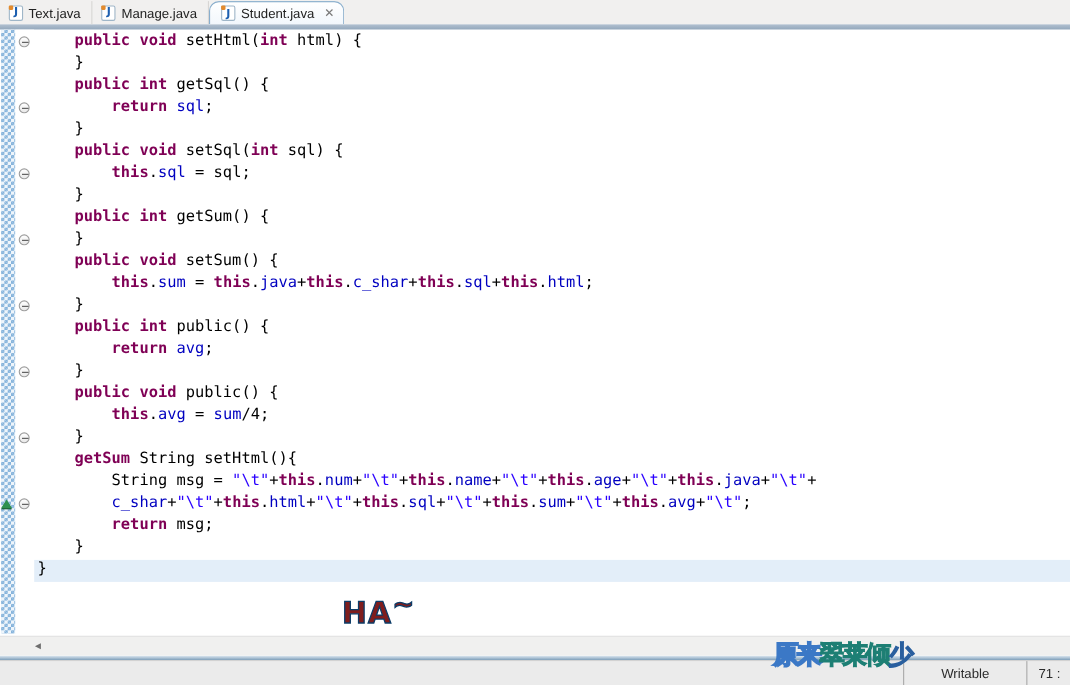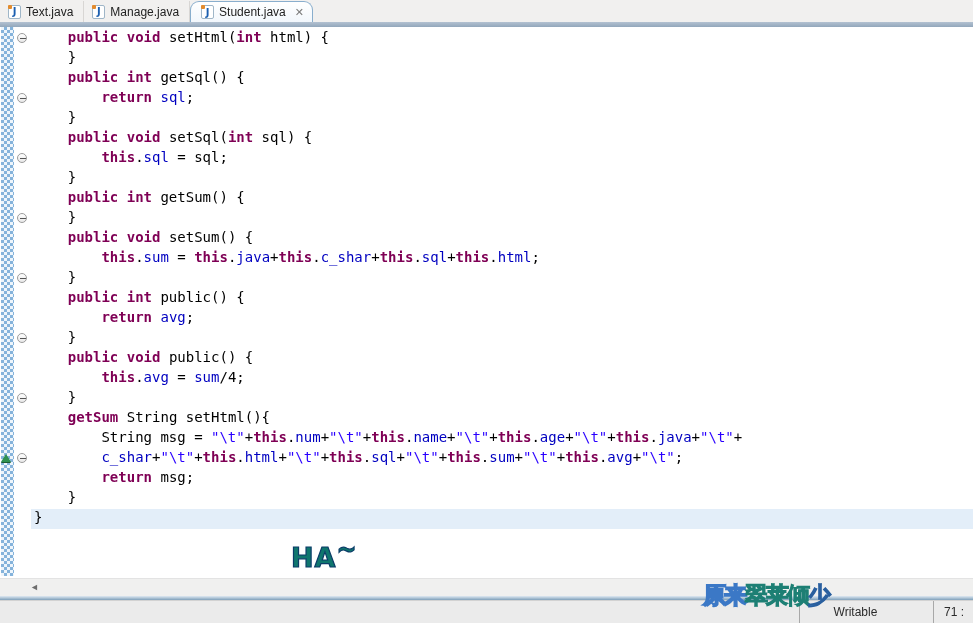--- a/index.html
+++ b/index.html
@@ -40,35 +40,35 @@
   .code-area { position:relative; flex:1; overflow:hidden; padding-top:2px; }
   .code-line { height:20px; line-height:20px; white-space:pre;
     font:14px "DejaVu Sans Mono", monospace; color:#000; padding-left:3px; }
   .code-line.hl { background:#e3eef9; }
   .tok-k { color:#7f0055; font-weight:bold; }
   .tok-f { color:#0000c0; }
   .tok-s { color:#2a00ff; }
   .tok-d { color:#000000; }
 
   
-  .wm-ha { position:absolute; left:260px; top:515px; font:bold 27px "DejaVu Sans", sans-serif;
-    color:#0f766e; -webkit-text-stroke:1.2px #0b3c68; letter-spacing:1px; }
+  .wm-ha { position:absolute; left:280px; top:515px; font:bold 27px "DejaVu Sans", sans-serif;
+    color:#7f1d1d; -webkit-text-stroke:1.2px #0b3c68; letter-spacing:1px; }
   .wm-ha .tilde { position:relative; top:-9px; font-size:24px; }
 
   
   .hscroll { position:relative; height:18px; background:#f0f0ef; border-top:1px solid #e3e3e3; }
   .hscroll .arrow-left { position:absolute; left:30px; top:3px; font-size:9px; color:#6e6e6e; }
   .blue-divider { height:4px; background:linear-gradient(#dfe9f2,#7fa0ba); }
   .status-bar { position:relative; height:23px; background:#ebebeb; border-top:1px solid #d2d2d2;
     display:flex; justify-content:flex-end; align-items:flex-start; font-size:12px; color:#2b2b2b; }
   .seg { height:100%; display:flex; align-items:center; justify-content:center;
     border-left:1px solid #a8a8a8; }
   .seg.writable { width:112px; }
   .seg.smart { width:112px; }
-  .seg.linecol { width:40px; justify-content:flex-start; padding-left:10px;margin-left:22px; }
+  .seg.linecol { width:40px; justify-content:flex-start; padding-left:10px; }
 
   
   .wm-cn { position:absolute; left:703px; top:580px; font-weight:bold; font-size:23px;
     font-family:"DejaVu Sans", sans-serif; white-space:nowrap; pointer-events:none; letter-spacing:-2px; }
   .wm-cn .c-outline { color:rgba(255,255,255,0.85); -webkit-text-stroke:1.6px #3b78c6; }
   .wm-cn .c-teal { color:#2aa596; -webkit-text-stroke:1px #1d7f74; }
   .wm-cn .c-blue { color:#3f86d2; -webkit-text-stroke:1px #2a5f9e; }
 </style>
 </head>
 <body>

